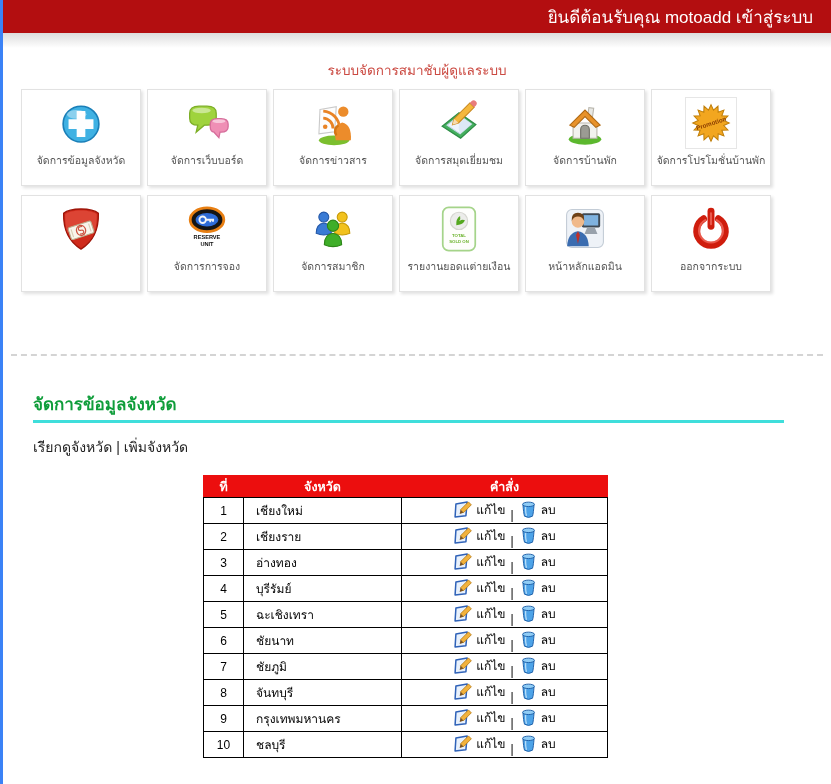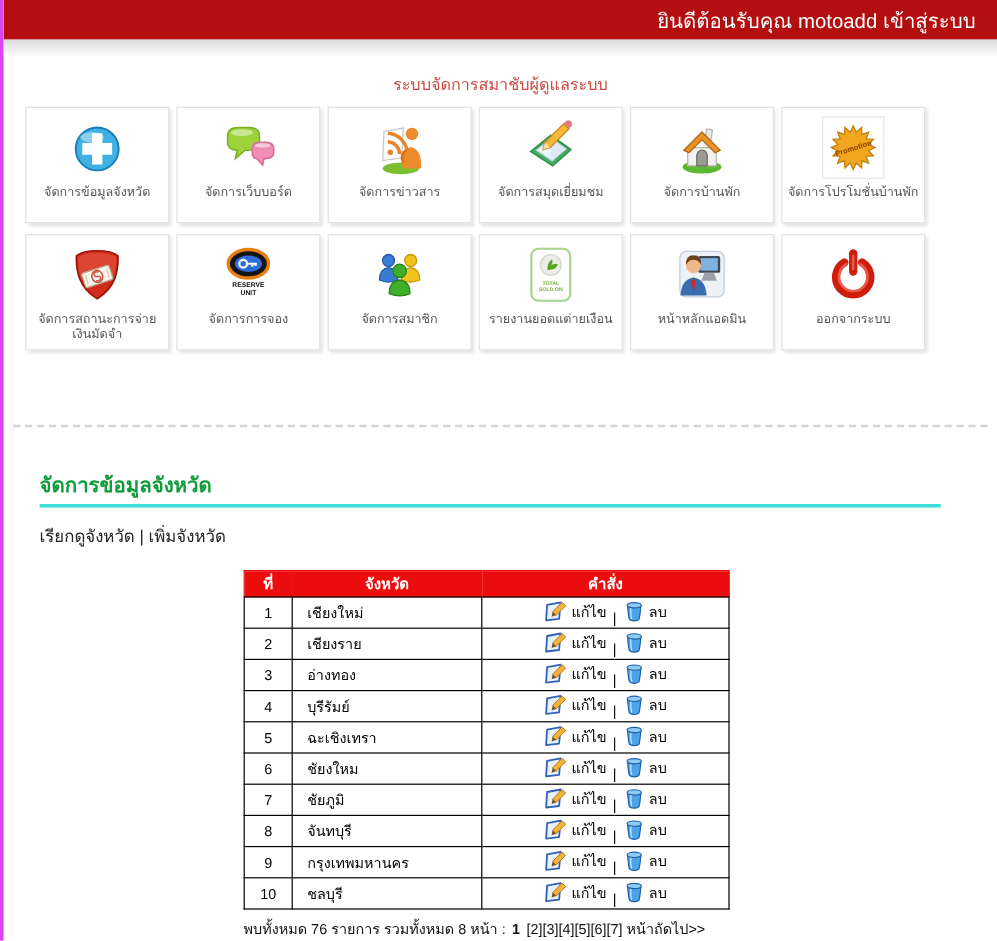--- a/index.html
+++ b/index.html
@@ -1,19 +1,19 @@
 <!DOCTYPE html>
 <html><head>
 <meta charset="utf-8">
 <style>
   * { margin:0; padding:0; box-sizing:border-box; }
   html,body { background:#fff; }
   body { font-family:"Liberation Sans", sans-serif; }
   .page { position:relative; width:831px; height:784px; background:#fff;
-          border-left:3px solid #d946ef; overflow:hidden; }
+          border-left:3px solid #3b82f6; overflow:hidden; }
 
   
   .top-bar { height:33px; background:#b30e10; color:#fff; display:flex;
              align-items:center; justify-content:flex-end; padding-right:18px;
              font-size:17px; }
   .top-shadow { height:15px; background:linear-gradient(#dcdcdc,#ffffff); }
 
   
   .menu-title { text-align:center; color:#cb4a42; font-size:13.5px; margin-top:11px; }
   .grid { margin:8px 0 0 18px; width:760px; display:flex; flex-wrap:wrap; gap:9px 6px; }
@@ -147,21 +147,20 @@
           <path d="M24 5.5c7 0 13.5 1.8 16 4 .3 11-1.5 24-16 33C9.5 33.5 7.7 20.5 8 9.5c2.5-2.2 9-4 16-4z" fill="#cf2a1b" stroke="#9e1408" stroke-width="1.3"></path>
           <path d="M24 7c6.5 0 12.5 1.6 14.5 3.4.2 5-.3 10.4-2 15.6-8-3.5-17.5-2-25 1.5C9.7 22 9.3 15 9.5 10.4 11.5 8.6 17.5 7 24 7z" fill="#e85948" opacity="0.55"></path>
           <g transform="rotate(-18 24 25)">
             <rect x="13" y="19.5" width="22" height="11.5" rx="1.5" fill="#f8f5ec" stroke="#bcae8e"></rect>
             <ellipse cx="24" cy="25.2" rx="4.2" ry="4.6" fill="none" stroke="#cd5240" stroke-width="1.2"></ellipse>
             <path d="M26 22.2q-4-1.2-4 1.3 0 1.7 2 1.7t2 1.7q0 2.5-4 1.3" fill="none" stroke="#cd5240" stroke-width="1.1"></path>
             <path d="M15.5 21.5v7.5M32.5 21.5v7.5" stroke="#d8cdb4" stroke-width="1"></path>
           </g>
         </svg>
       </div>
-      <div class="lbl">จัดการสถานะการจ่ายเงินมัดจำ</div>
     </div>
 
     <div class="cell">
       <div class="ico">
         <svg viewBox="0 0 48 48" width="52" height="52">
           <ellipse cx="24" cy="15.5" rx="15.5" ry="11" fill="#151515" stroke="#e87f12" stroke-width="2.6"></ellipse>
           <ellipse cx="24" cy="15.5" rx="10.5" ry="6.3" fill="#2e6cd8"></ellipse>
           <circle cx="20" cy="15.5" r="3" fill="none" stroke="#f2f6fa" stroke-width="1.7"></circle>
           <path d="M23 15.5h7.5M27 15.5v2.3M29.5 15.5v1.8" fill="none" stroke="#f2f6fa" stroke-width="1.7"></path>
           <text x="24" y="33.5" font-size="5.2" font-weight="bold" fill="#101010" text-anchor="middle">RESERVE</text>
@@ -359,21 +358,21 @@
                 <path d="M8.5 8q-.5 8 1 12" stroke="#bfe2fa" stroke-width="1.5" fill="none"></path>
                 <ellipse cx="12" cy="5.5" rx="7.5" ry="2.8" fill="#8fccf5" stroke="#1d5fa8" stroke-width="1.2"></ellipse>
               </svg>
               <span>ลบ</span>
             </a>
           </td>
         </tr>
 
         <tr>
           <td class="cell-no">6</td>
-          <td class="cell-prov">ชัยงใหม</td>
+          <td class="cell-prov">ชัยนาท</td>
           <td class="cell-cmd">
             <a class="action">
               <svg class="act-ico" viewBox="0 0 24 24" width="20" height="20">
                 <path d="M3.5 6 17 3.5 15.5 20 2.5 21.5z" fill="#e8f1fc" stroke="#2f62b8" stroke-width="1.8" stroke-linejoin="round"></path>
                 <path d="M9 13 18.5 3.5 22 7 12.5 16.5z" fill="#f2b23c" stroke="#b77b14" stroke-width="1"></path>
                 <path d="M9 13l3.5 3.5L8 18z" fill="#7a5220"></path>
               </svg>
               <span>แก้ไข</span>
             </a><span class="act-sep">|</span><a class="action">
               <svg class="act-ico" viewBox="0 0 24 24" width="19" height="19">
@@ -469,25 +468,14 @@
                 <path d="M8.5 8q-.5 8 1 12" stroke="#bfe2fa" stroke-width="1.5" fill="none"></path>
                 <ellipse cx="12" cy="5.5" rx="7.5" ry="2.8" fill="#8fccf5" stroke="#1d5fa8" stroke-width="1.2"></ellipse>
               </svg>
               <span>ลบ</span>
             </a>
           </td>
         </tr>
       </tbody>
   </table>
 
-  <div class="pagination">
-    <span>พบทั้งหมด</span>
-    <span>76</span>
-    <span>รายการ</span>
-    <span>รวมทั้งหมด</span>
-    <span>8</span>
-    <span>หน้า :</span>
-    <b>1</b>
-    <span class="plinks"><a>[2]</a><a>[3]</a><a>[4]</a><a>[5]</a><a>[6]</a><a>[7]</a></span>
-    <a>หน้าถัดไป&gt;&gt;</a>
-  </div>
 
 </div>
 
 </body></html>

